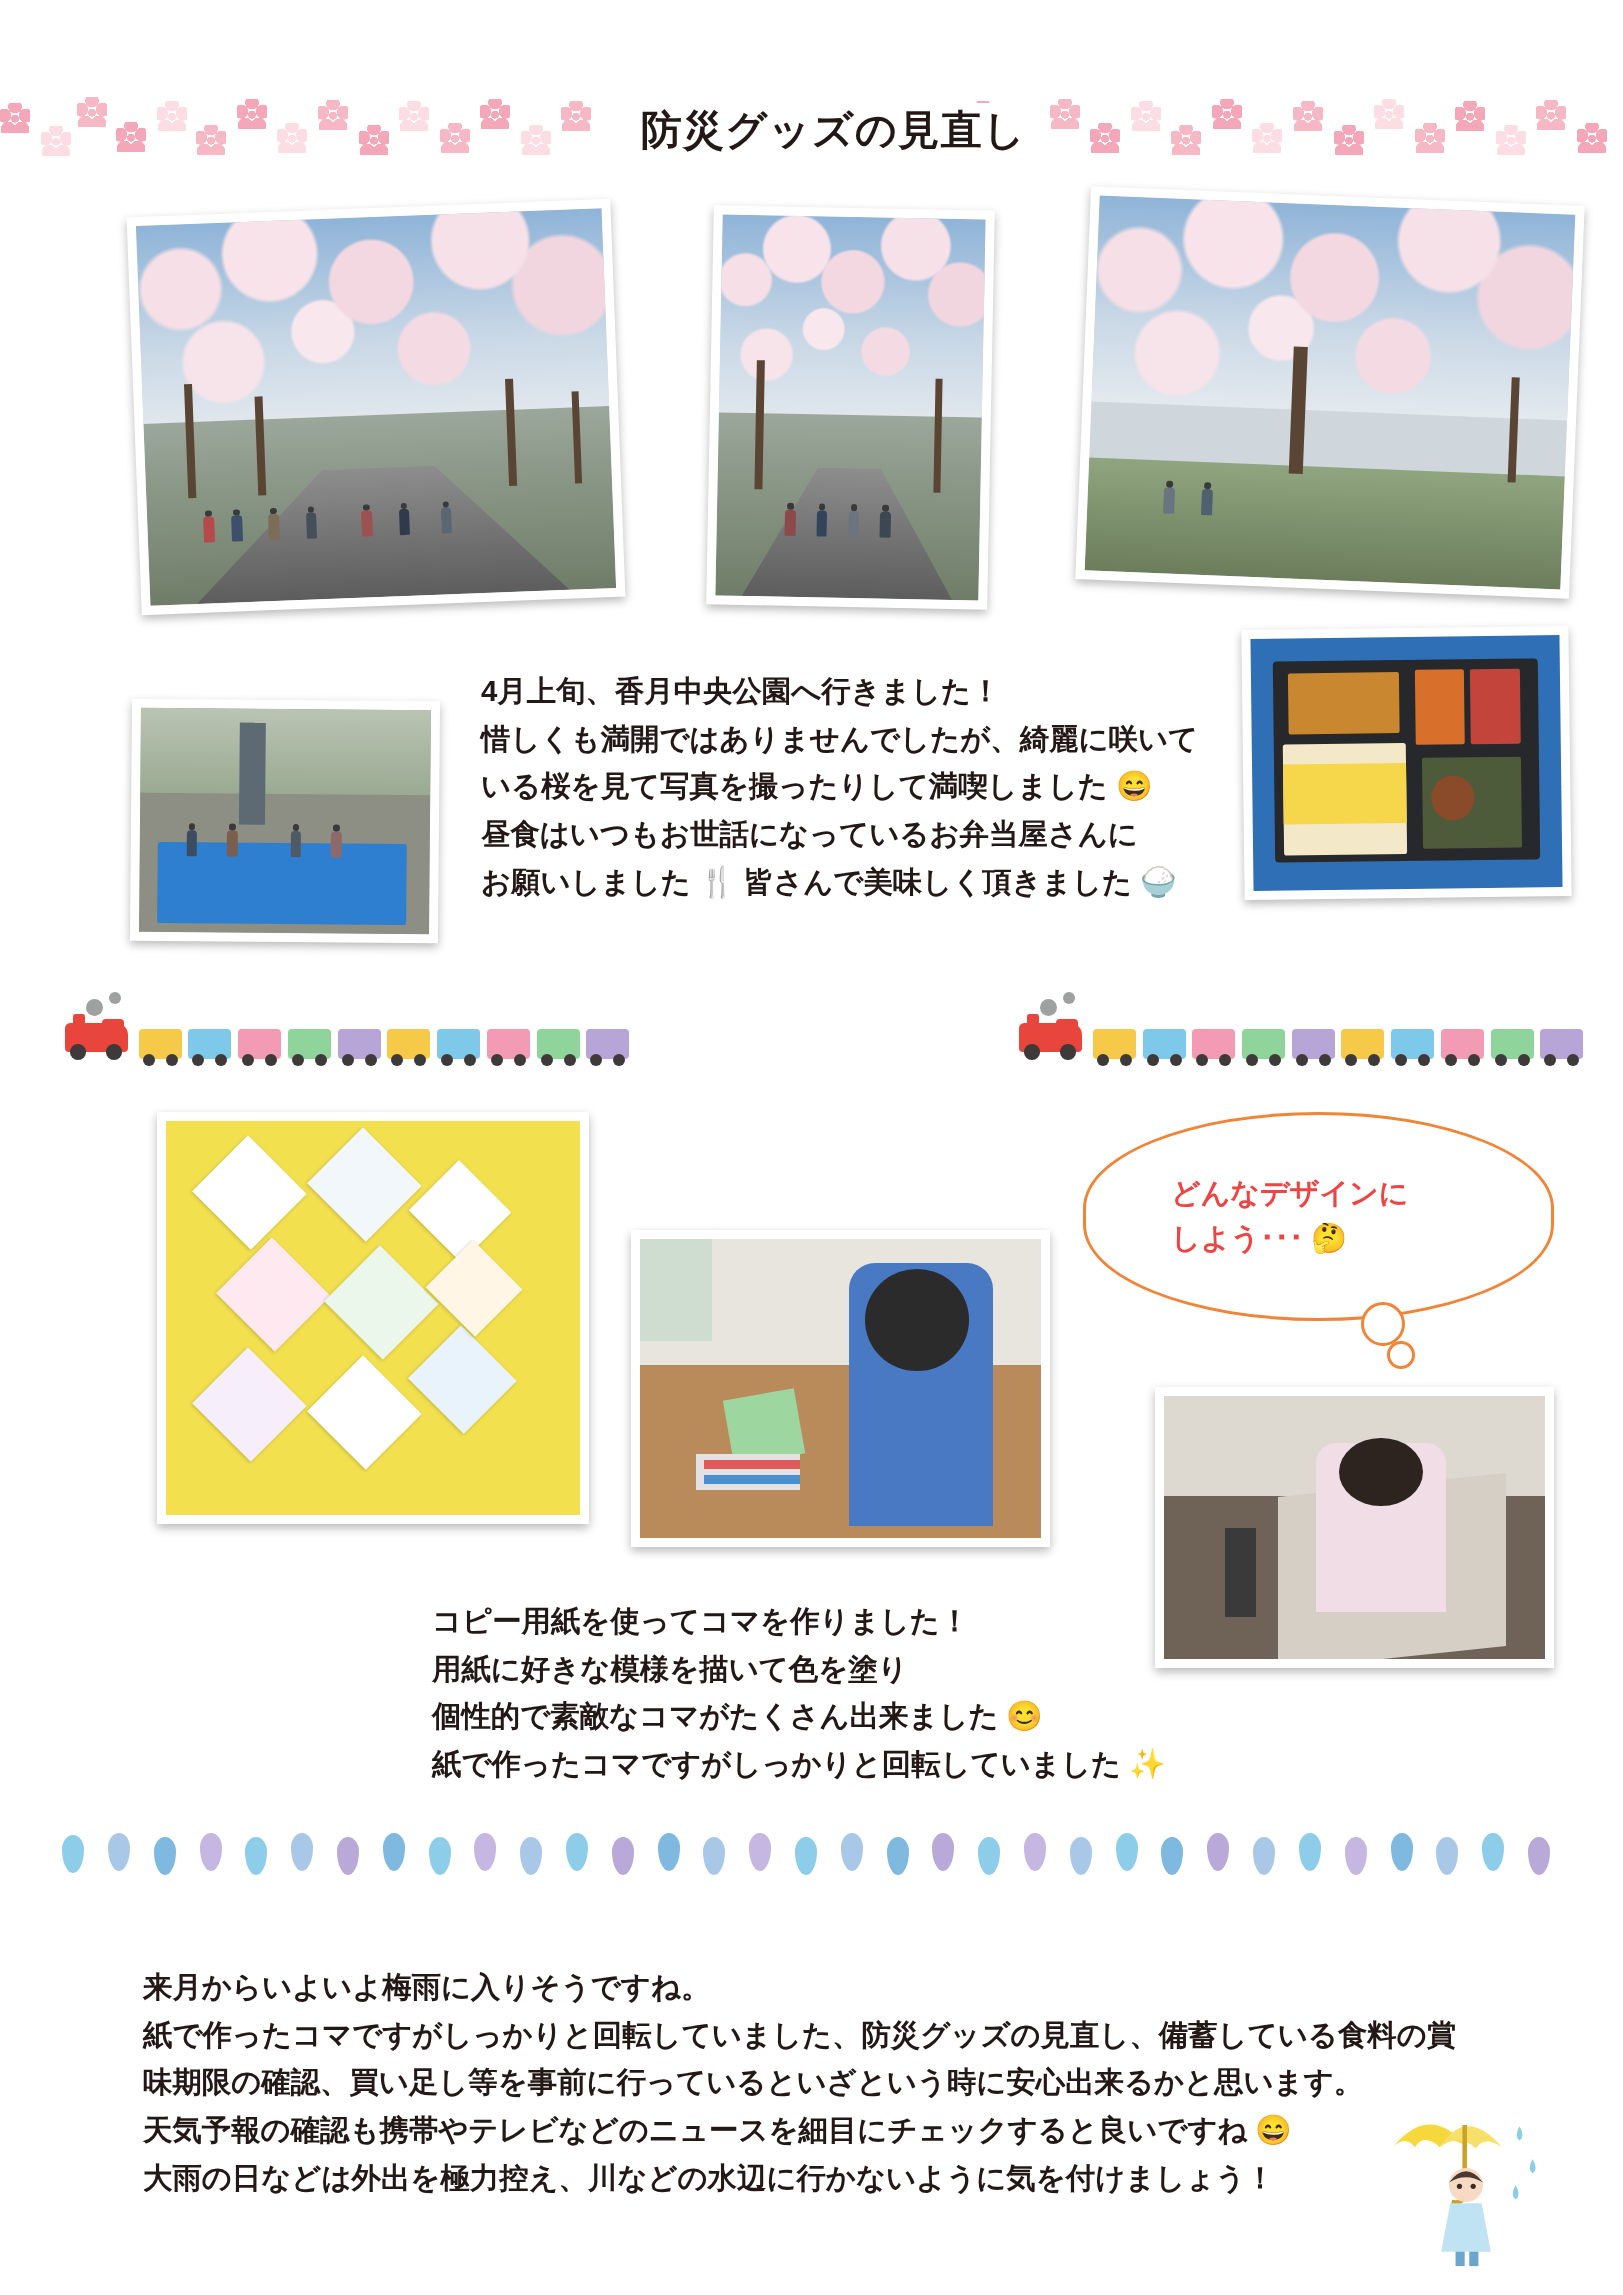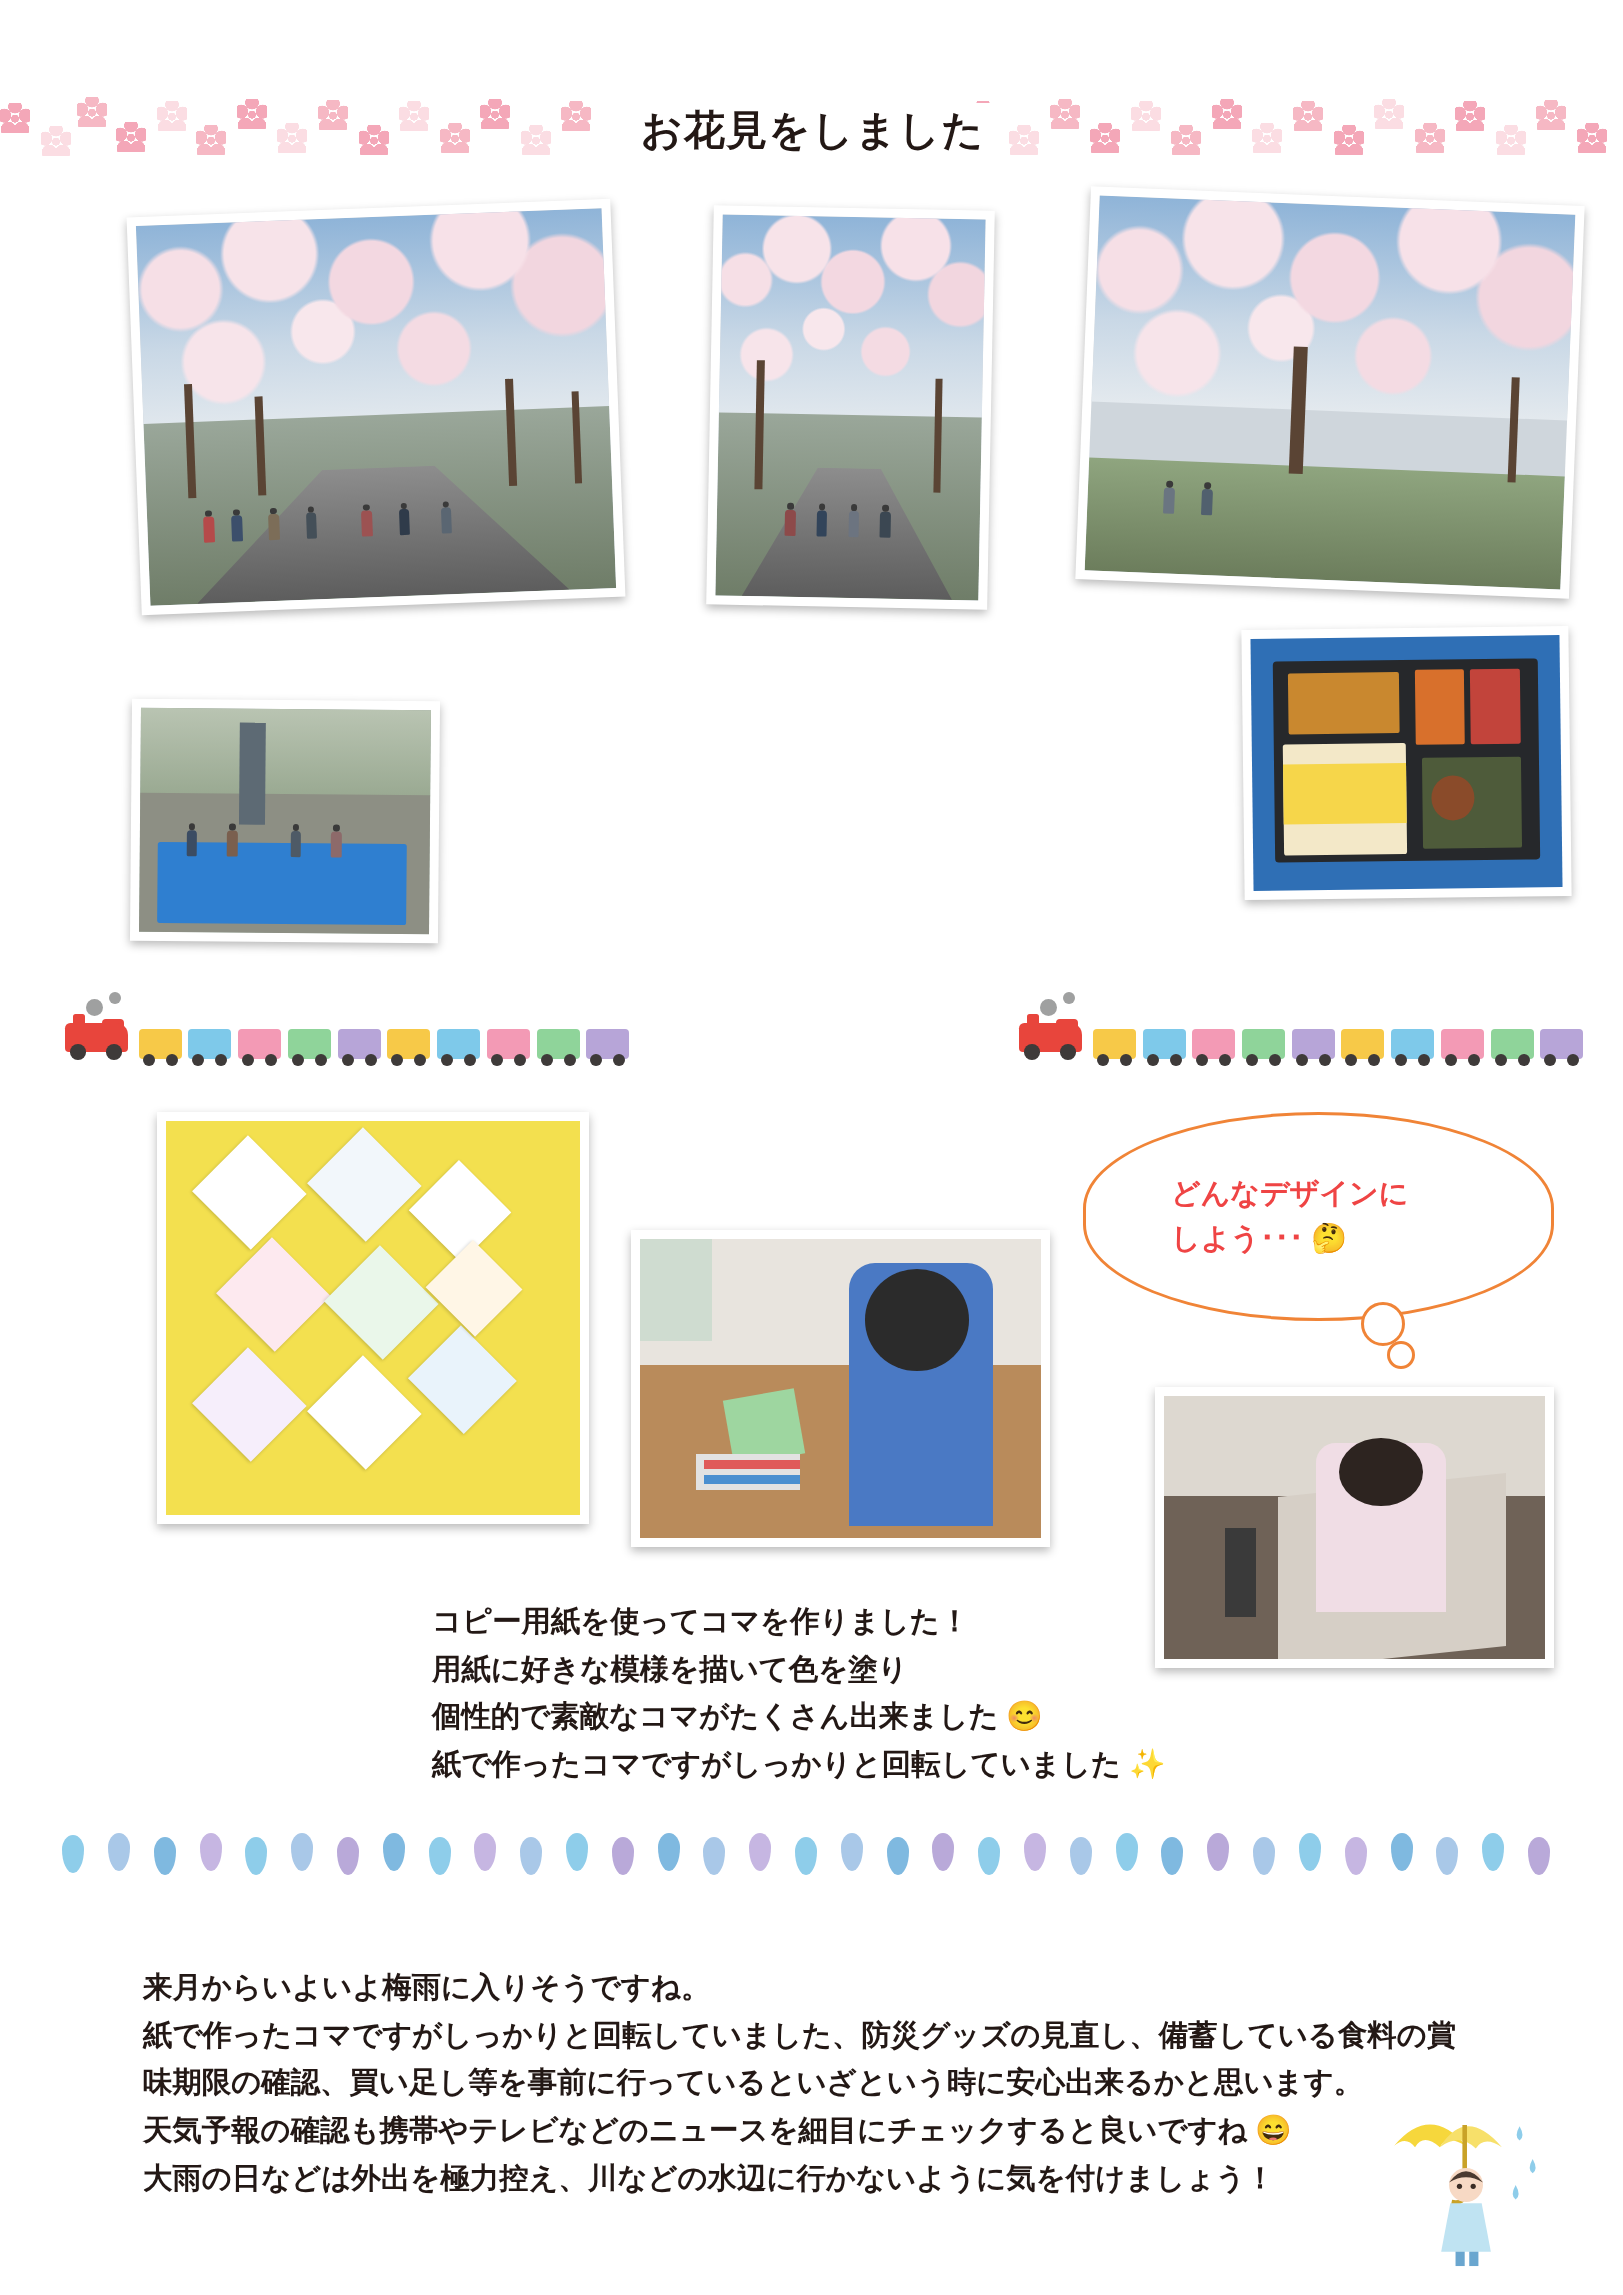--- a/index.html
+++ b/index.html
@@ -275,21 +275,21 @@
     <div class="petal" style="left:1496px;top:33px;color:#fbdde3;">
         <span></span>
       </div>
     <div class="petal" style="left:1536px;top:7.9px;color:#f6b8c4;">
         <span></span>
       </div>
     <div class="petal" style="left:1577px;top:31px;color:#f4a7b8;">
         <span></span>
       </div>
   </div>
-  <div class="band-title" style="left:625px;top:103px;font-size:41px;padding:0 15.7px;letter-spacing:1.3px;">お花見をしました</div>
+  <div class="band-title" style="left:625px;top:103px;font-size:41px;padding:0 15.7px;letter-spacing:1.3px;">防災グッズの見直し</div>
 
   <div class="photo" style="left:134px;top:208px;width:484px;height:398px;transform:rotate(-2.2deg);">
     <div class="inner">
       <div class="sky"></div>
       <div class="blossoms"></div>
       <div class="ground"></div>
       <div class="path"></div>
       <div class="trunk" style="left:9%;height:30%;"></div>
       <div class="trunk" style="left:24%;height:26%;"></div>
       <div class="trunk" style="left:78%;height:28%;"></div>
@@ -356,20 +356,25 @@
       <div style="position:absolute;left:0;bottom:0;right:0;height:62%;background:#8d8f84;"></div>
       <div style="position:absolute;left:6%;bottom:4%;width:86%;height:36%;background:#2f7fd0;border-radius:2.6px;"></div>
       <div style="position:absolute;left:34%;top:6%;width:9%;height:46%;background:#5d6a74;"></div>
       <div class="person" style="position:absolute;left:16%;bottom:34%;background:#3b4c63;"></div>
       <div class="person" style="position:absolute;left:30%;bottom:34%;background:#7a5f4e;"></div>
       <div class="person" style="position:absolute;left:52%;bottom:34%;background:#4e5a66;"></div>
       <div class="person" style="position:absolute;left:66%;bottom:34%;background:#8d6a6a;"></div>
     </div>
   </div>
 
+  <div class="para" style="left:481px;top:667px;width:772px;font-size:29.4px;">4月上旬、香月中央公園へ行きました！
+惜しくも満開ではありませんでしたが、綺麗に咲いて
+いる桜を見て写真を撮ったりして満喫しました 😄
+昼食はいつもお世話になっているお弁当屋さんに
+お願いしました 🍴 皆さんで美味しく頂きました 🍚</div>
 
   <div class="band" style="top:995px;height:72px;">
     <div class="smoke" style="left:86px;top:3.9px;width:17px;height:17px;"></div>
     <div class="smoke" style="left:109px;top:-2.6px;width:11.8px;height:11.8px;"></div>
     <div class="loco" style="left:65px;top:23.6px;">
       <div class="chim"></div>
         <div class="cab"></div>
         <div class="body"></div>
       <div class="w1"></div>
         <div class="w2"></div>

